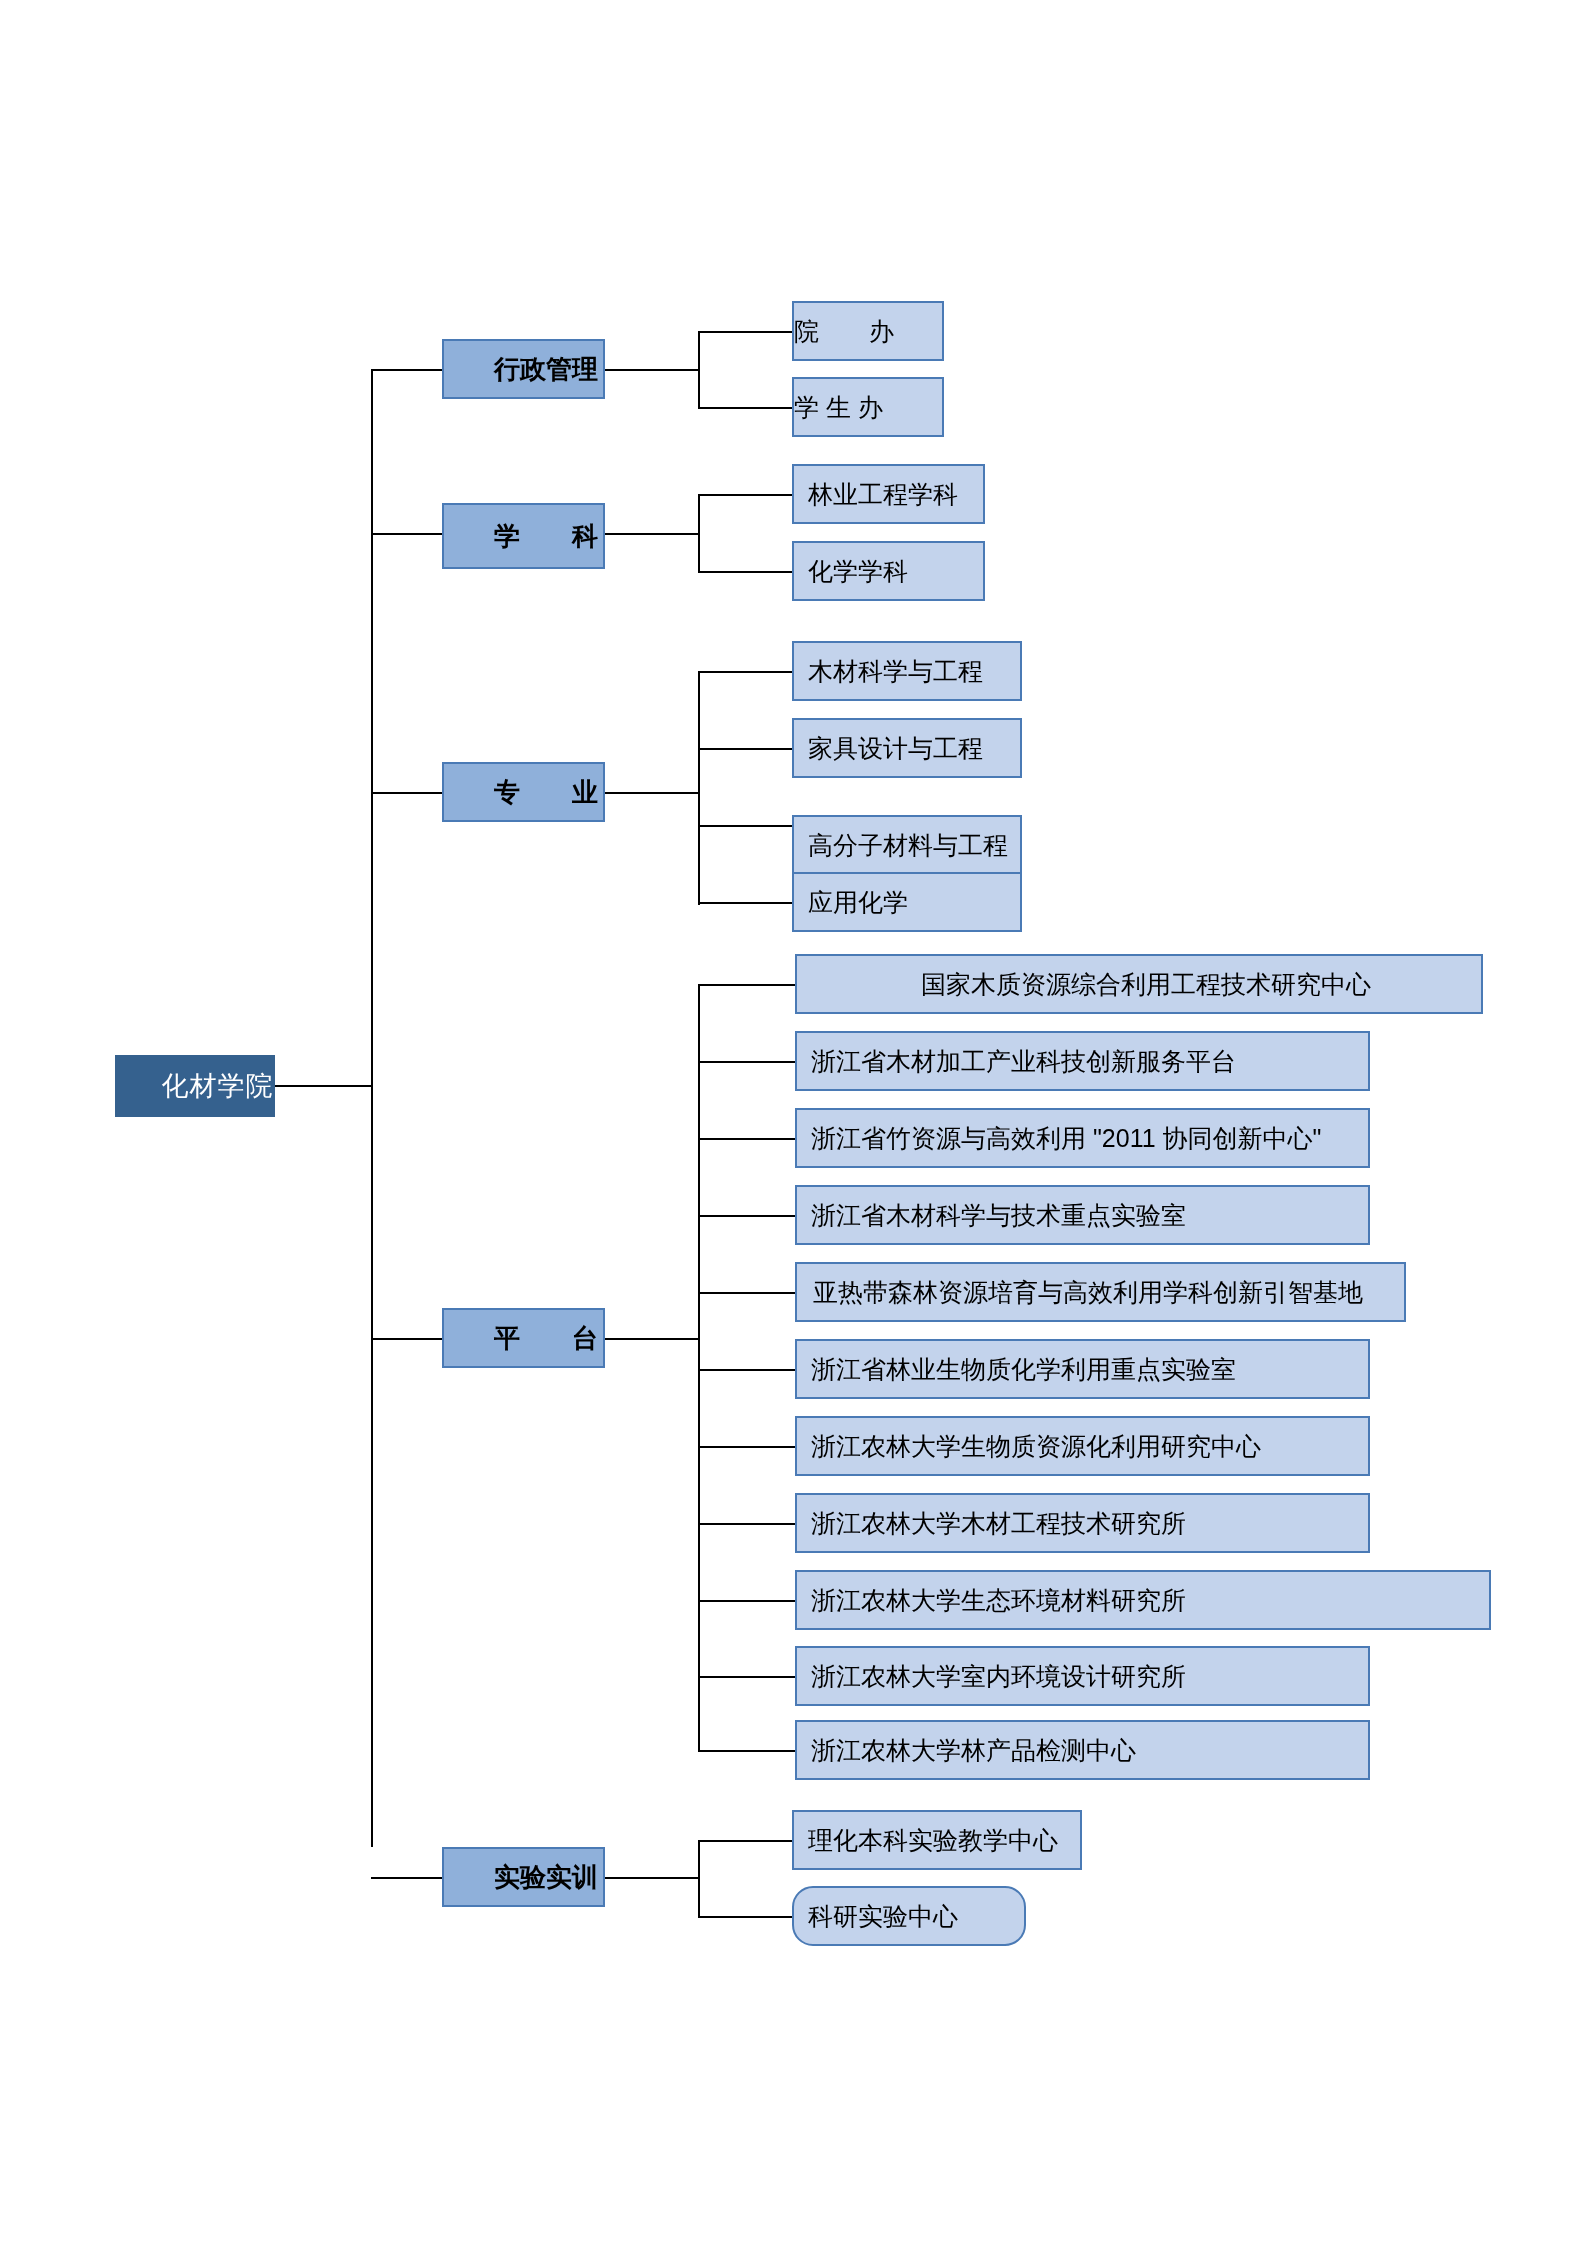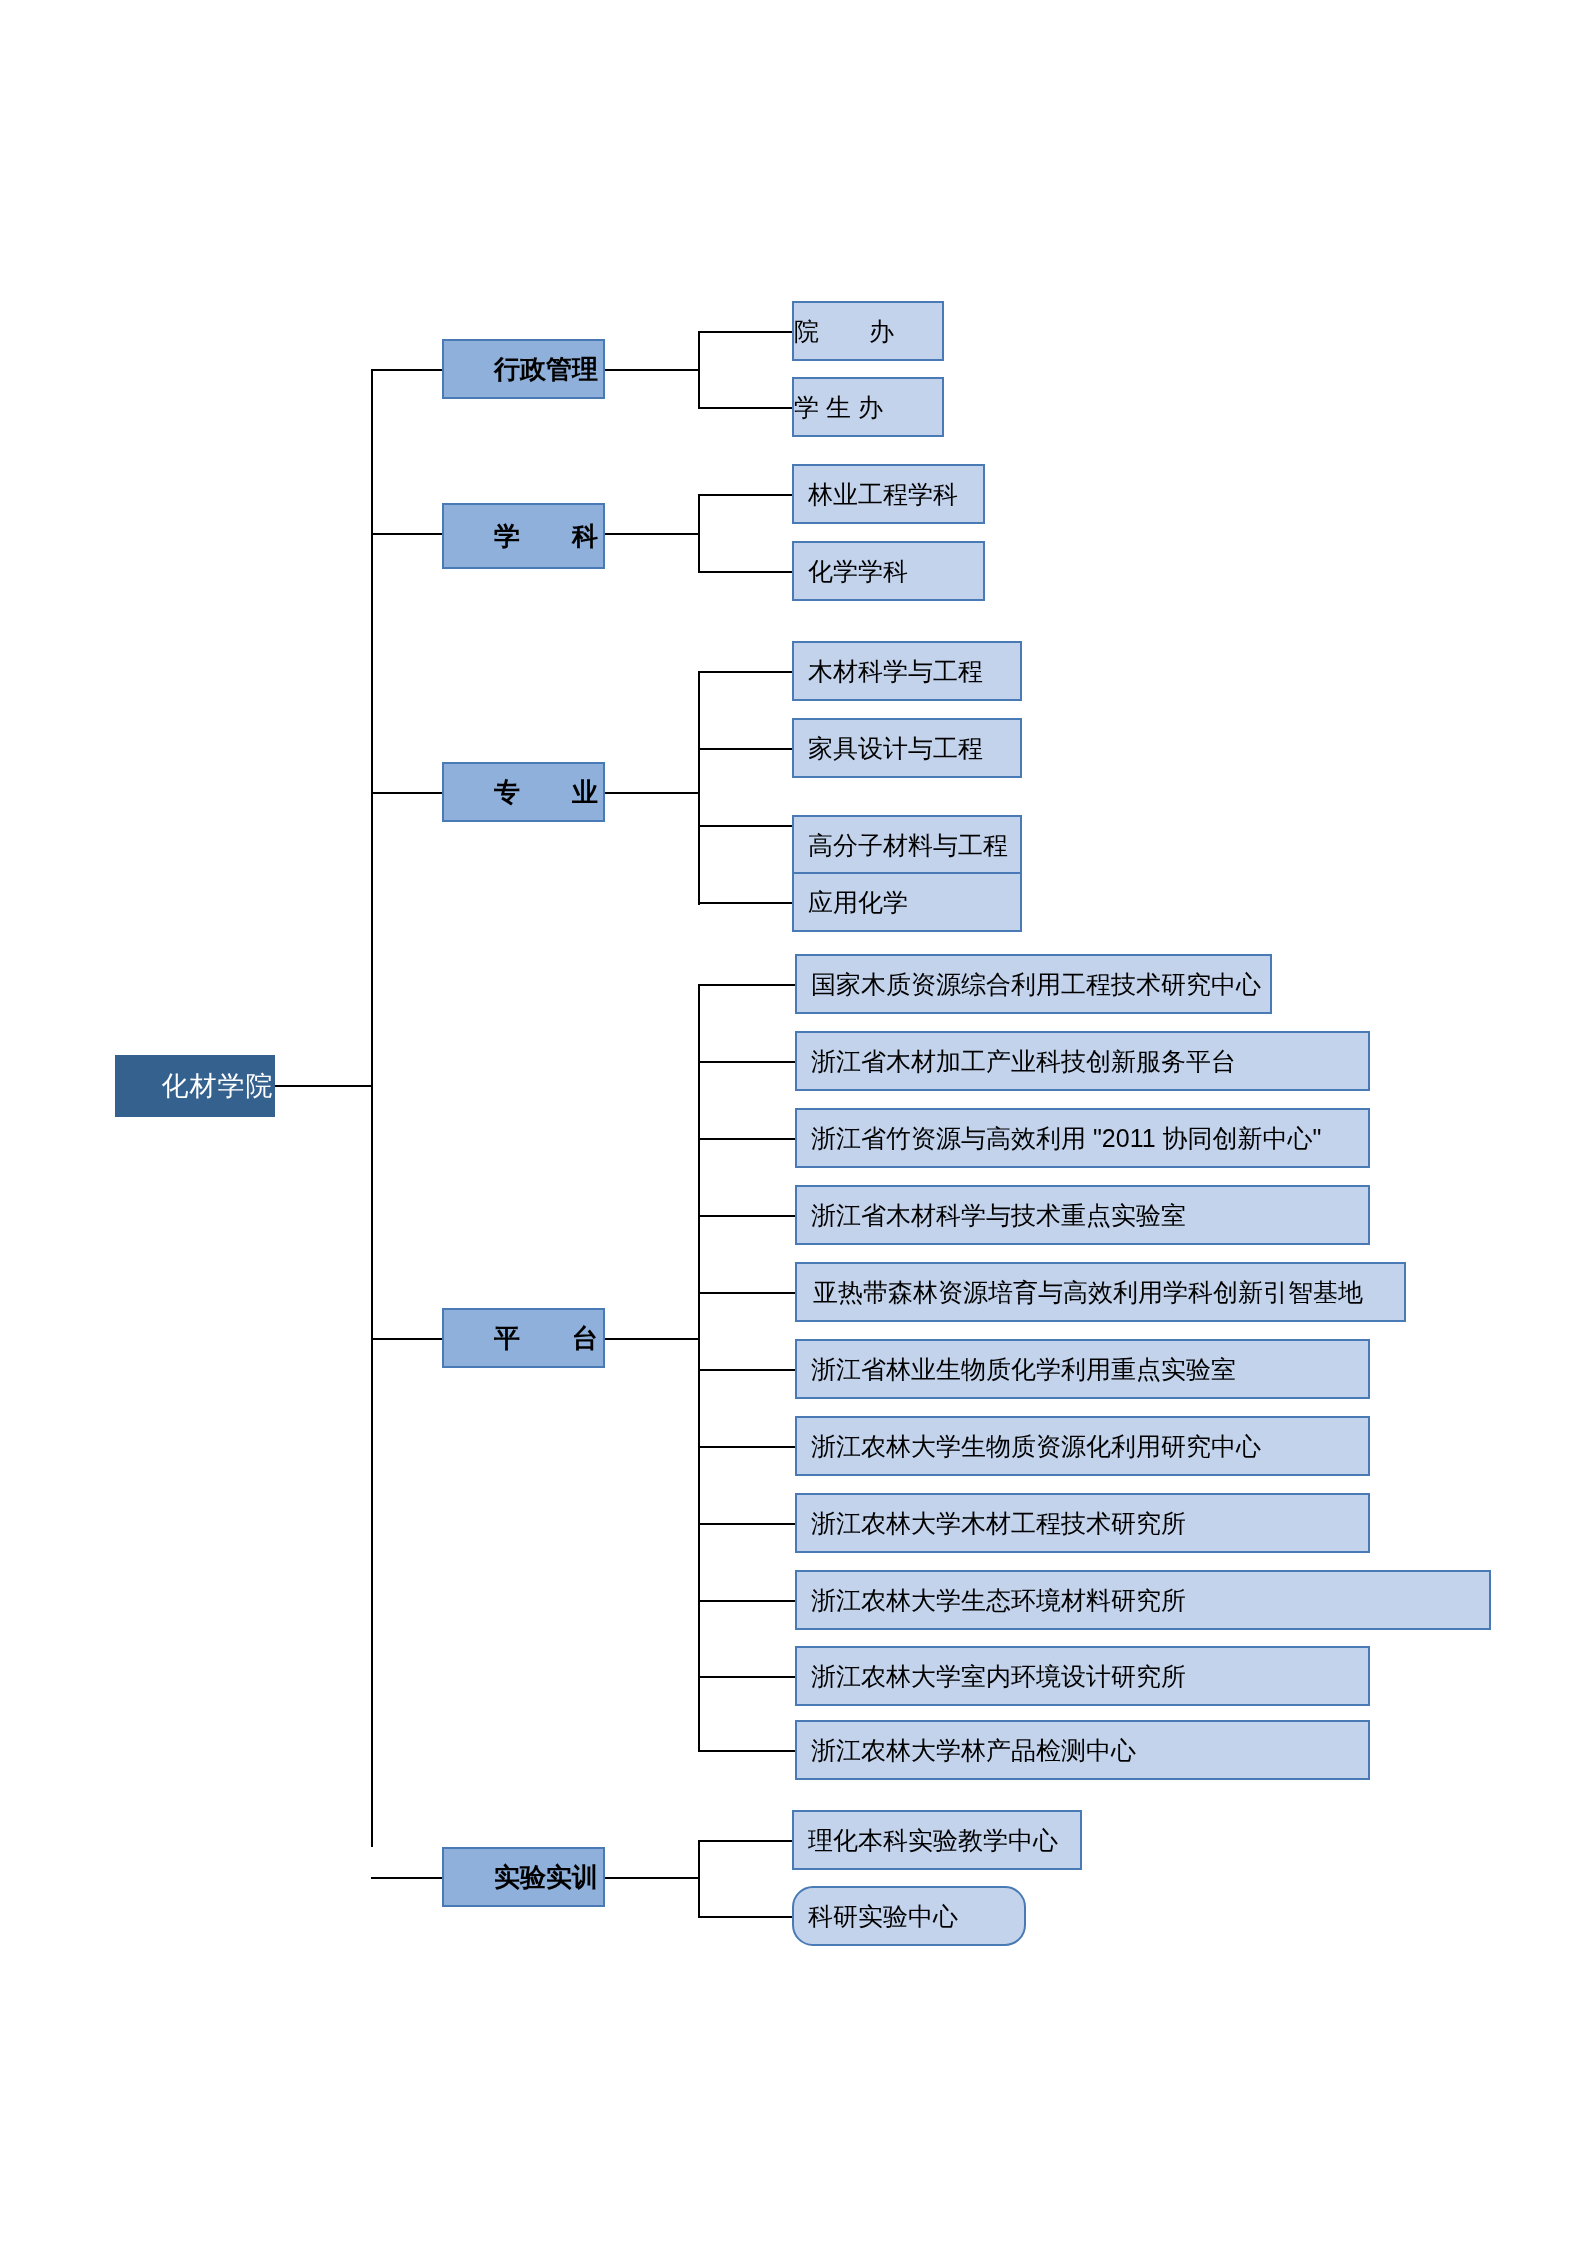--- a/index.html
+++ b/index.html
@@ -144,21 +144,21 @@
   </div>
 
   <div class="line h" style="left:371px; top:1338px; width:71px;"></div>
   <div class="node category" style="left:442px; top:1308px; width:163px; height:60px;">
     <span>平　　台</span>
   </div>
   <div class="line h" style="left:605px; top:1338px; width:94px;"></div>
   <div class="line v" style="left:698px; top:984px; height:766px;"></div>
 
   <div class="line h" style="left:698px; top:984px; width:97px;"></div>
-  <div class="node leaf" style="left:795px; top:954px; width:477px; height:60px;">
+  <div class="node leaf" style="left:795px; top:954px; width:688px; height:60px;justify-content:center;">
     <span>国家木质资源综合利用工程技术研究中心</span>
   </div>
 
   <div class="line h" style="left:698px; top:1061px; width:97px;"></div>
   <div class="node leaf" style="left:795px; top:1031px; width:575px; height:60px;">
     <span>浙江省木材加工产业科技创新服务平台</span>
   </div>
 
   <div class="line h" style="left:698px; top:1138px; width:97px;"></div>
   <div class="node leaf" style="left:795px; top:1108px; width:575px; height:60px;">

